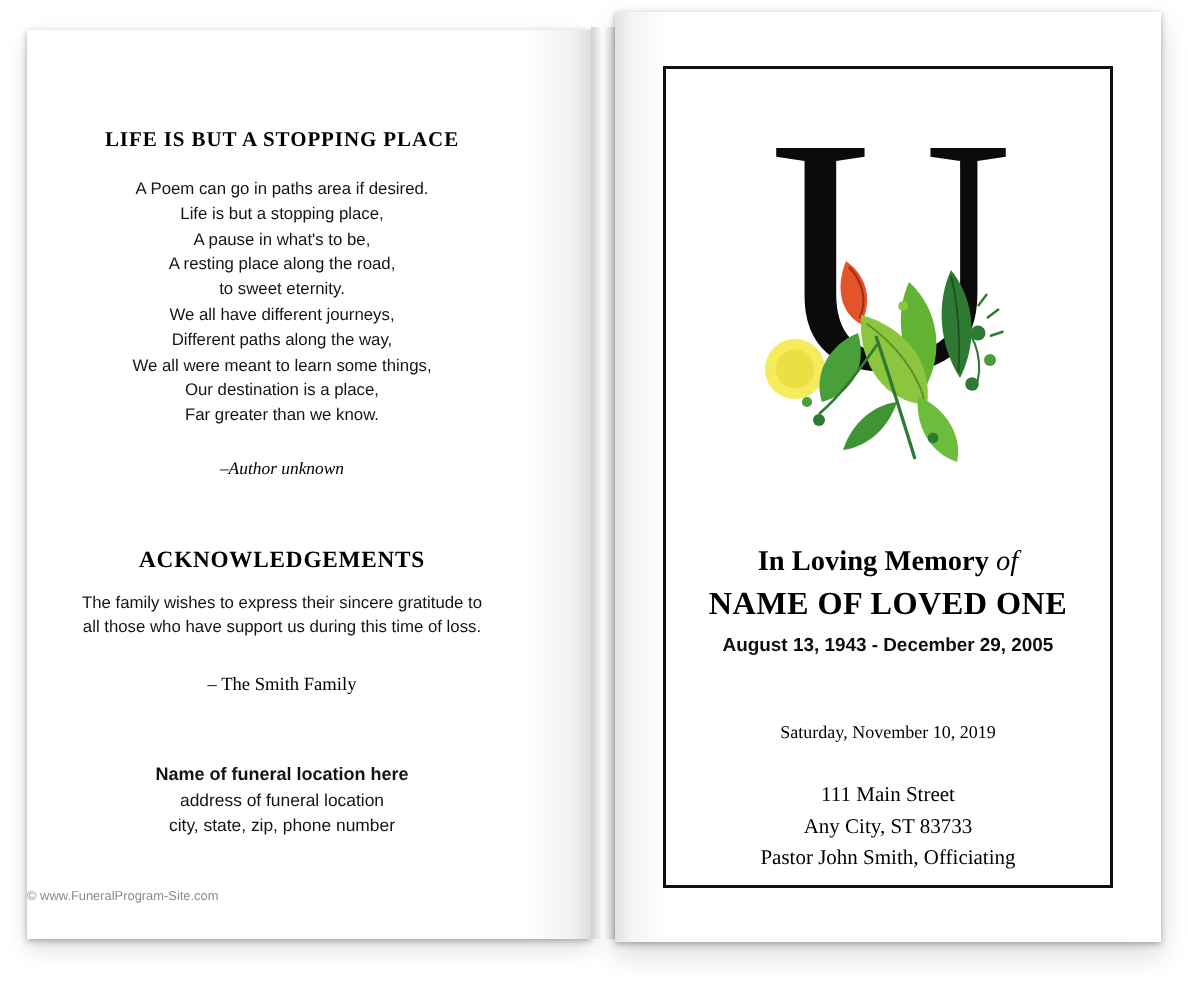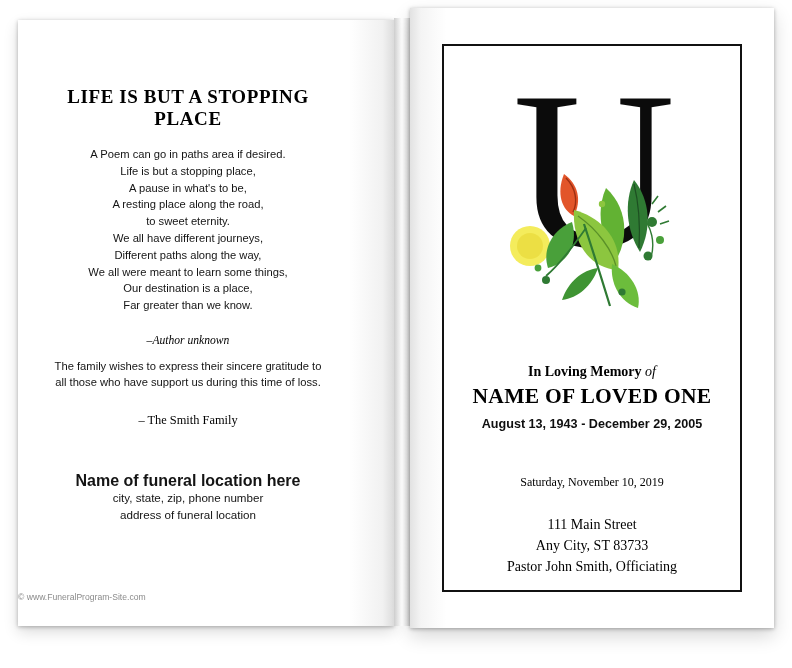--- a/index.html
+++ b/index.html
@@ -72,21 +72,21 @@
     width: 340px;
     height: 606px;
     padding: 0 18px;
     box-sizing: border-box;
     text-align: center;
     color: #000;
   }
 
   .poem-title {
     margin-top: 66px;
-    font-size: 19px;
+    font-size: 14px;
     font-weight: bold;
     letter-spacing: 0.6px;
     font-family: "Liberation Serif", serif;
   }
 
   .poem-body {
     margin-top: 16px;
     font-family: "Liberation Sans", sans-serif;
     font-size: 11.2px;
     line-height: 16.8px;
@@ -123,21 +123,21 @@
     font-size: 12.4px;
   }
 
   .venue {
     margin-top: 44px;
     font-family: "Liberation Sans", sans-serif;
     font-size: 11.6px;
     line-height: 17px;
     color: #141414;
   }
-  .venue .strong { font-weight: bold; font-size: 16px; }
+  .venue .strong { font-weight: bold; font-size: 12px; }
 
   .footer-credit {
     position: absolute;
     left: 0;
     right: 0;
     bottom: 24px;
     text-align: left;
     font-family: "Liberation Sans", sans-serif;
     font-size: 8.6px;
     color: #8b8b8b;
@@ -179,21 +179,21 @@
     position: absolute;
     left: 58px;
     top: 118px;
     width: 190px;
     height: 150px;
     pointer-events: none;
   }
 
   .memory-line1 {
     margin-top: 18px;
-    font-size: 14px;
+    font-size: 19px;
     font-weight: bold;
     font-family: "Liberation Serif", serif;
   }
   .memory-line1 .of {
     font-weight: normal;
     font-style: italic;
   }
 
   .memory-name {
     margin-top: 4px;
@@ -243,27 +243,28 @@
           <div>to sweet eternity.</div>
           <div>We all have different journeys,</div>
           <div>Different paths along the way,</div>
           <div>We all were meant to learn some things,</div>
           <div>Our destination is a place,</div>
           <div>Far greater than we know.</div>
         </div>
 
         <div class="poem-author">–Author unknown</div>
 
+        <div class="ack-title">ACKNOWLEDGEMENTS</div>
         <div class="ack-body">The family wishes to express their sincere gratitude to all those who have support us during this time of loss.</div>
         <div class="ack-family">– The Smith Family</div>
 
         <div class="venue">
           <div class="strong">Name of funeral location here</div>
+          <div>address of funeral location</div>
           <div>city, state, zip, phone number</div>
-          <div>address of funeral location</div>
         </div>
 
         <div class="footer-credit">© www.FuneralProgram-Site.com</div>
       </div>
     </div>
 
     <div class="spine"></div>
 
     <div class="page page-right">
       <div class="cover-frame">

